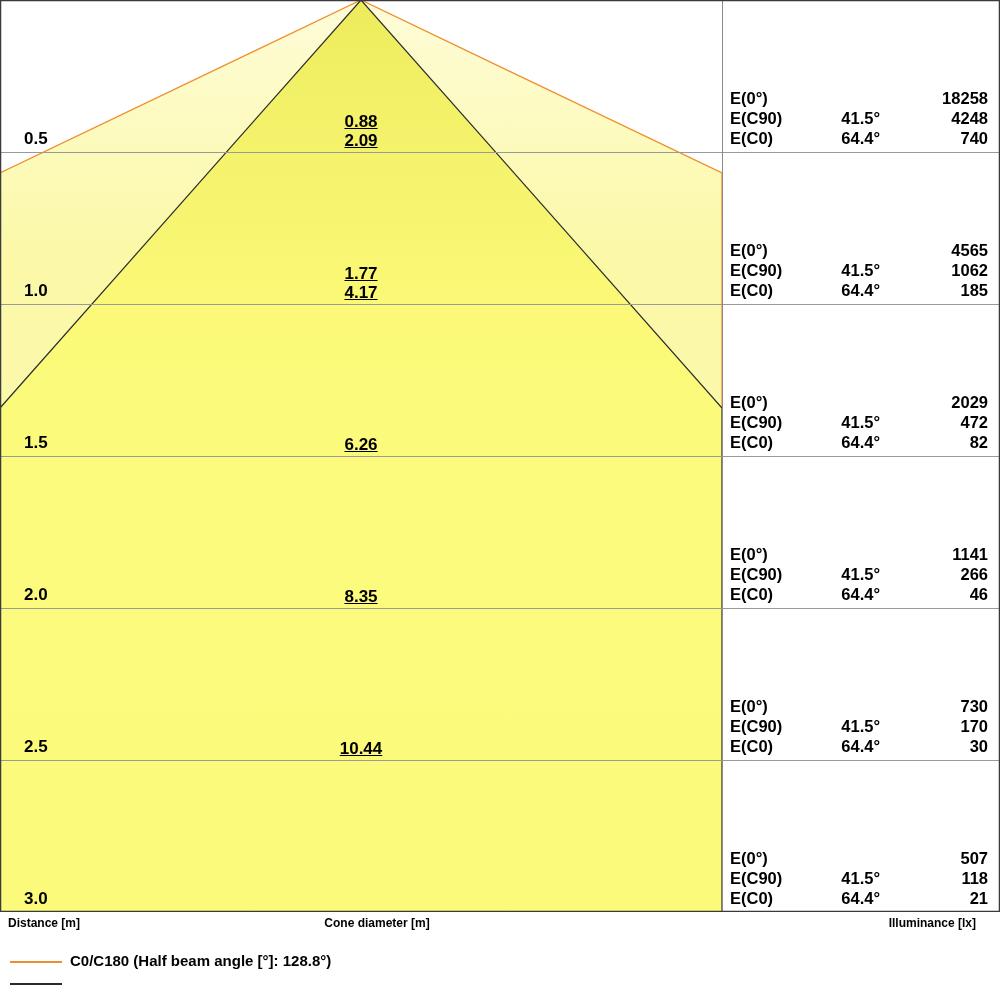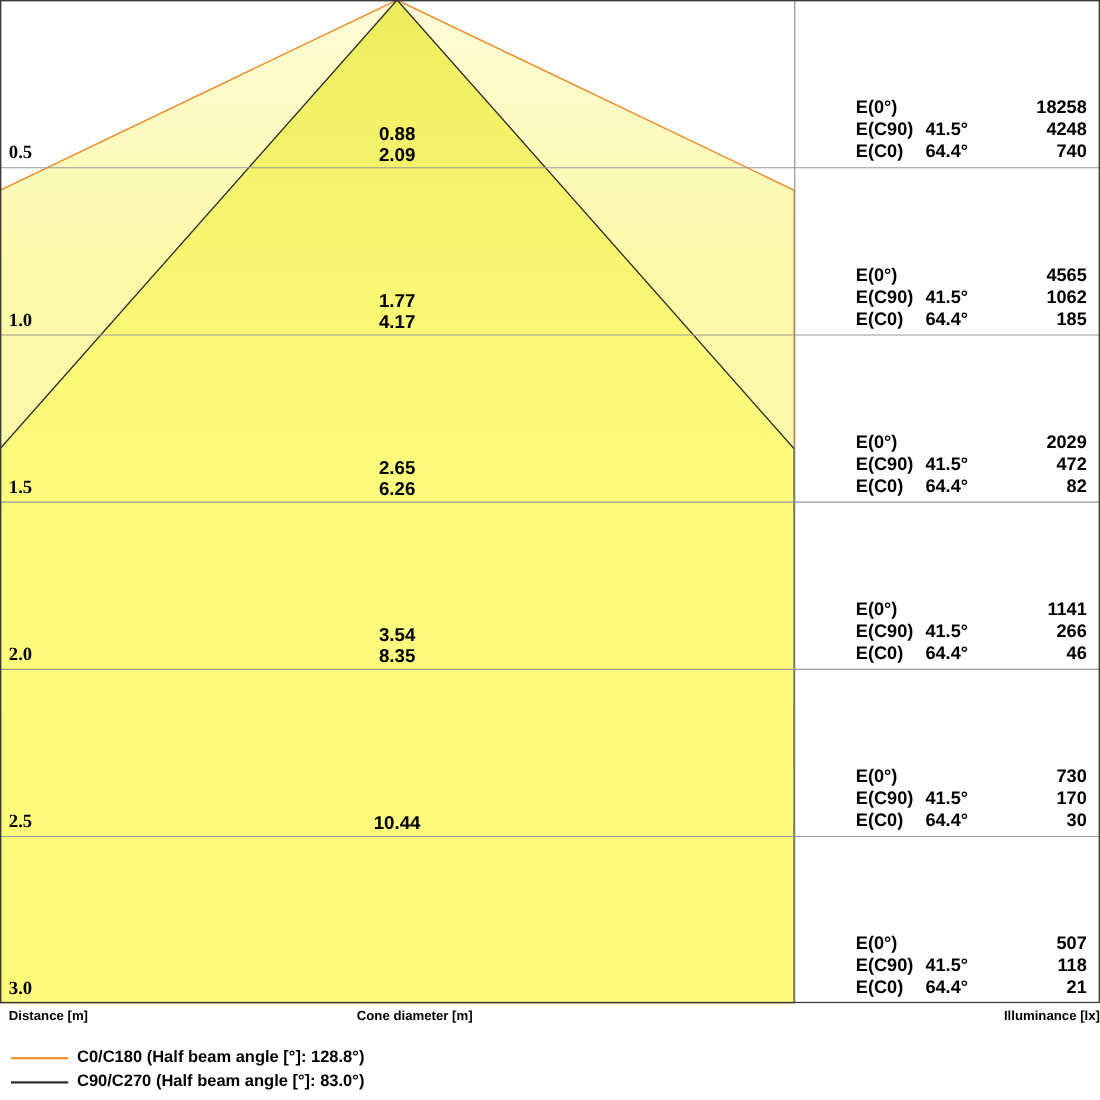--- a/index.html
+++ b/index.html
@@ -9,32 +9,32 @@
     font-weight:bold;color:#000;overflow:hidden;
   }
   #cone-svg{position:absolute;left:0;top:0;}
   .band{position:absolute;left:0;width:1000px;height:152px;}
   .band:nth-of-type(1){top:0;}
   .band:nth-of-type(2){top:152px;}
   .band:nth-of-type(3){top:304px;}
   .band:nth-of-type(4){top:456px;}
   .band:nth-of-type(5){top:608px;}
   .band:nth-of-type(6){top:760px;}
-  .dist{position:absolute;left:8px;bottom:3px;font-size:17px;font-family:Liberation Serif, serif;}
+  .dist{position:absolute;left:24px;bottom:3px;font-size:17px;}
   .cone-vals{position:absolute;left:0;width:722px;bottom:2px;text-align:center;
-    font-size:17px;line-height:19px;}
+    font-size:17px;line-height:19px;text-decoration:underline;}
   .etable{position:absolute;left:722px;right:0;bottom:3px;font-size:16.5px;}
-  .eline{position:relative;height:20px;margin-left:48px;}
+  .eline{position:relative;height:20px;}
   .elabel{position:absolute;left:8px;}
   .eangle{position:absolute;right:120px;}
   .evalue{position:absolute;right:12px;}
   #footer{position:absolute;left:0;top:916px;width:1000px;height:22px;font-size:12px;}
   #footer .f-dist{position:absolute;left:8px;}
   #footer .f-cone{position:absolute;left:0;width:722px;text-align:center;padding-left:16px;}
-  #footer .f-illum{position:absolute;right:0;}
+  #footer .f-illum{position:absolute;right:24px;}
   #legend{position:absolute;left:0;top:951px;width:812px;font-size:15px;}
   .leg-row{position:relative;height:22px;}
   .leg-line{position:absolute;left:10px;top:10px;width:52px;height:0;border-top:2px solid #000;}
   .leg-text{position:absolute;left:70px;top:1px;}
 </style>
 </head>
 <body>
 
 <div id="stage">
 
@@ -115,21 +115,20 @@
           <span class="elabel">E(C0)</span>
           <span class="eangle">64.4°</span>
           <span class="evalue">185</span>
         </div>
     </div>
   </div>
 
   <div class="band">
     <div class="dist">1.5</div>
     <div class="cone-vals">
-      <div>2.65</div>
       <div>6.26</div>
     </div>
     <div class="etable">
       <div class="eline">
           <span class="elabel">E(0°)</span>
           <span class="evalue">2029</span>
         </div>
       <div class="eline">
           <span class="elabel">E(C90)</span>
           <span class="eangle">41.5°</span>
@@ -139,21 +138,20 @@
           <span class="elabel">E(C0)</span>
           <span class="eangle">64.4°</span>
           <span class="evalue">82</span>
         </div>
     </div>
   </div>
 
   <div class="band">
     <div class="dist">2.0</div>
     <div class="cone-vals">
-      <div>3.54</div>
       <div>8.35</div>
     </div>
     <div class="etable">
       <div class="eline">
           <span class="elabel">E(0°)</span>
           <span class="evalue">1141</span>
         </div>
       <div class="eline">
           <span class="elabel">E(C90)</span>
           <span class="eangle">41.5°</span>
@@ -216,17 +214,16 @@
     <span class="f-illum">Illuminance [lx]</span>
   </div>
 
   <div id="legend">
     <div class="leg-row">
       <span class="leg-line" style="border-top-color: rgb(238, 142, 44);"></span>
       <span class="leg-text">C0/C180 (Half beam angle [°]: 128.8°)</span>
     </div>
     <div class="leg-row">
       <span class="leg-line" style="border-top-color: rgb(43, 43, 43);"></span>
-      <span class="leg-text">C90/C270 (Half beam angle [°]: 83.0°)</span>
     </div>
   </div>
 
 </div>
 
 </body></html>

